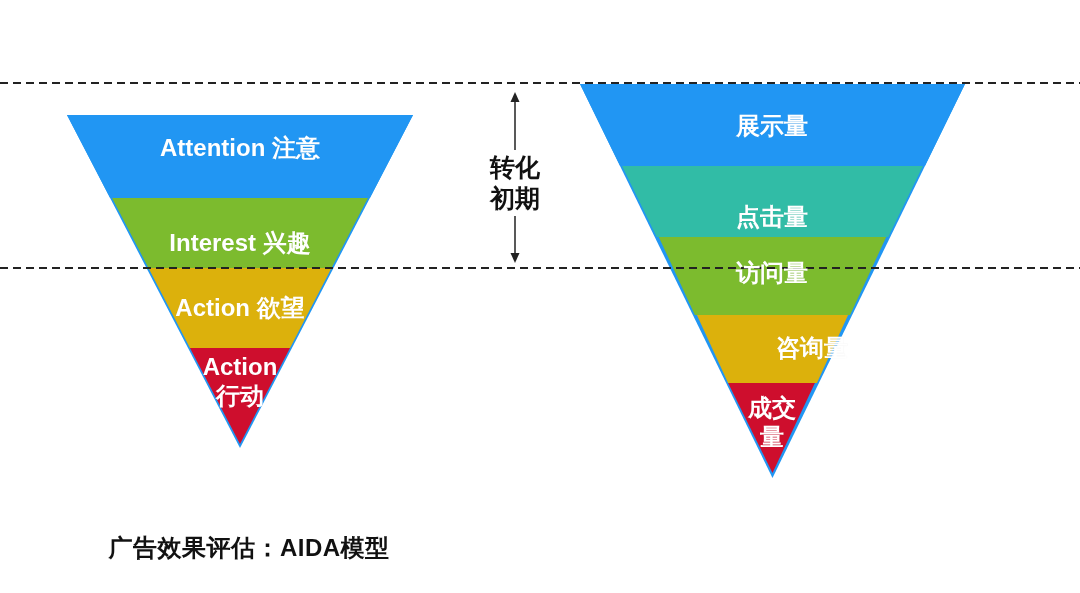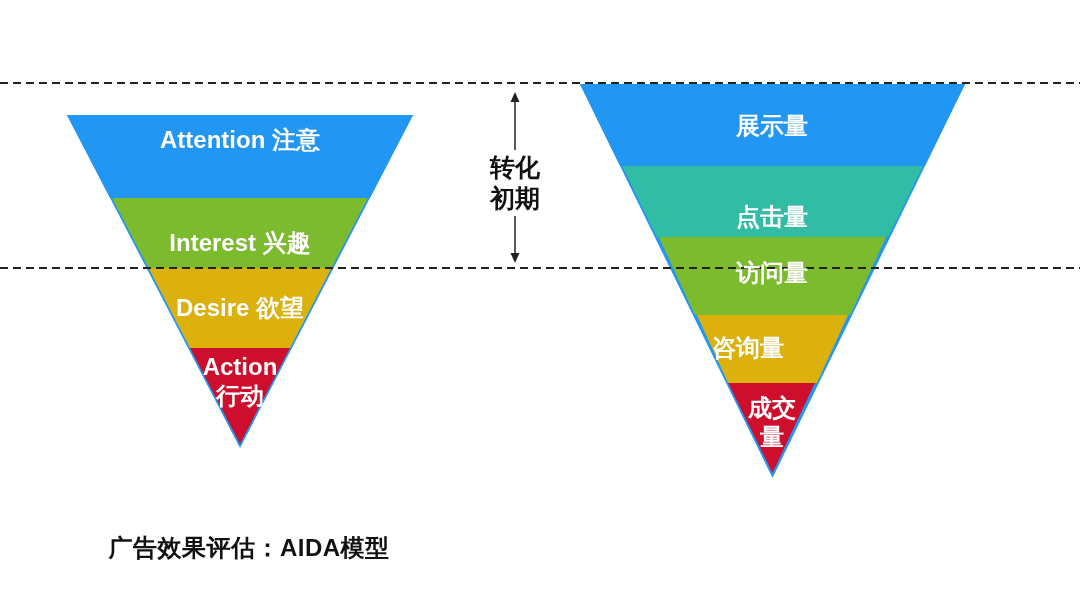--- a/index.html
+++ b/index.html
@@ -76,32 +76,32 @@
 
     <line x1="0" y1="83" x2="1080" y2="83" stroke="#222222" stroke-width="2" stroke-dasharray="8 5"></line>
     <line x1="0" y1="268" x2="1080" y2="268" stroke="#222222" stroke-width="2" stroke-dasharray="8 5"></line>
 
     <line x1="515" y1="100" x2="515" y2="150" stroke="#222222" stroke-width="1.5"></line>
     <line x1="515" y1="216" x2="515" y2="254" stroke="#222222" stroke-width="1.5"></line>
     <polygon points="515,92 510.5,102 519.5,102" fill="#222222"></polygon>
     <polygon points="515,263 510.5,253 519.5,253" fill="#222222"></polygon>
   </svg>
 
-  <div class="flabel" style="left:240px; top:139px;">Attention 注意</div>
+  <div class="flabel" style="left:240px; top:147px;">Attention 注意</div>
   <div class="flabel" style="left:240px; top:242px;">Interest 兴趣</div>
-  <div class="flabel" style="left:240px; top:307px;">Desire 欲望</div>
+  <div class="flabel" style="left:240px; top:307px;">Action 欲望</div>
   <div class="flabel" style="left:240px; top:381px;">
     <span>Action</span>
     <span>行动</span>
   </div>
 
   <div class="flabel" style="left:772px; top:125px;">展示量</div>
   <div class="flabel" style="left:772px; top:216px;">点击量</div>
   <div class="flabel" style="left:772px; top:272px;">访问量</div>
-  <div class="flabel" style="left:748px; top:347px;">咨询量</div>
+  <div class="flabel" style="left:812px; top:347px;">咨询量</div>
   <div class="flabel" style="left:772px; top:422px;">
     <span>成交</span>
     <span>量</span>
   </div>
 
   <div class="annotation" style="left:515px; top:183px;">
     <span>转化</span>
     <span>初期</span>
   </div>
 

